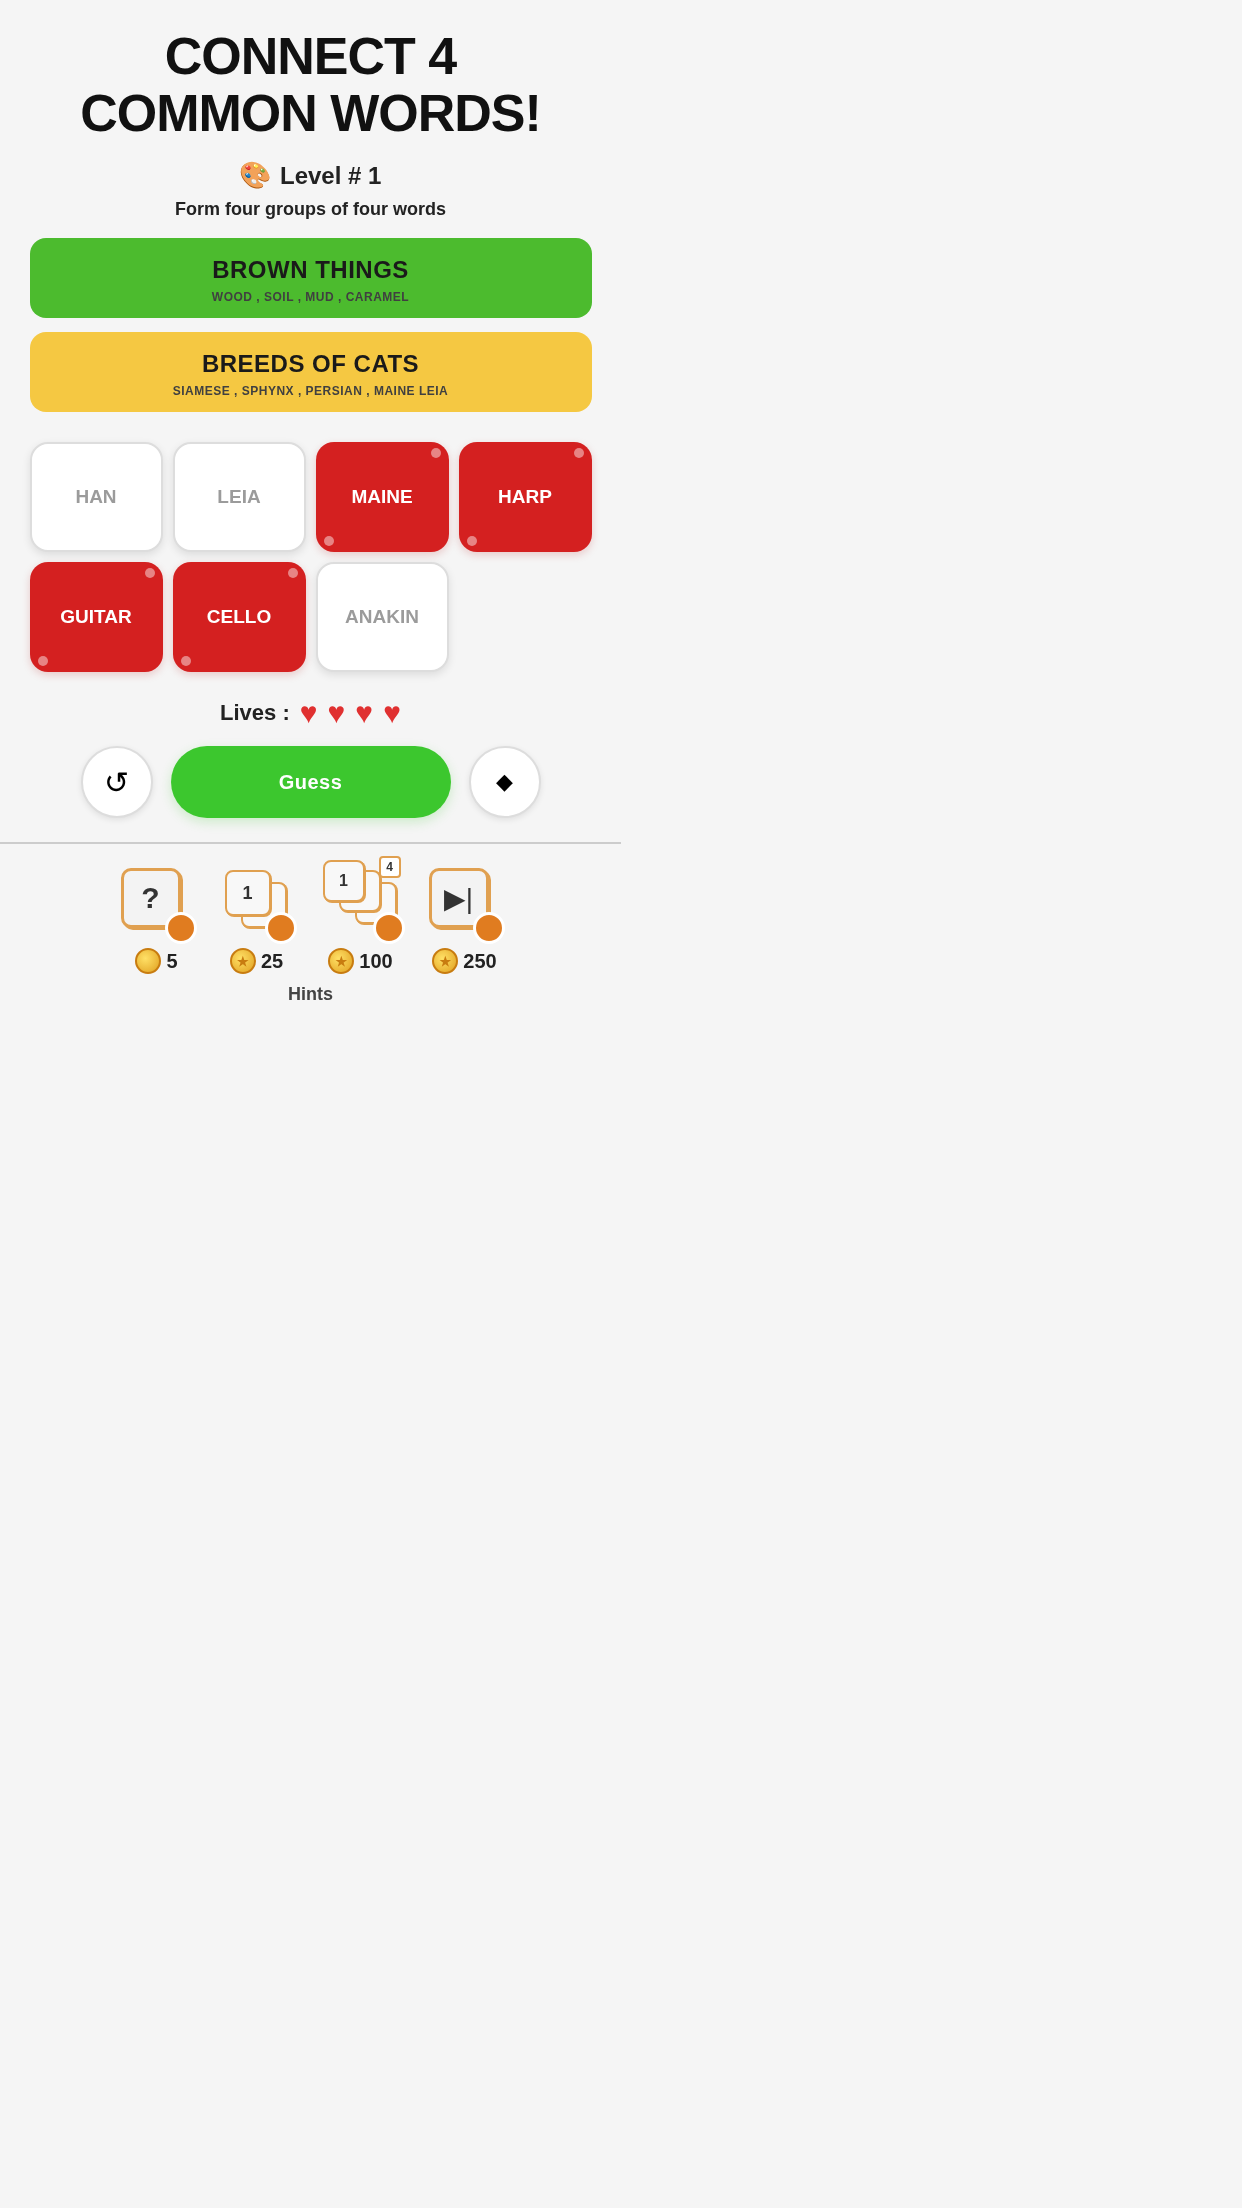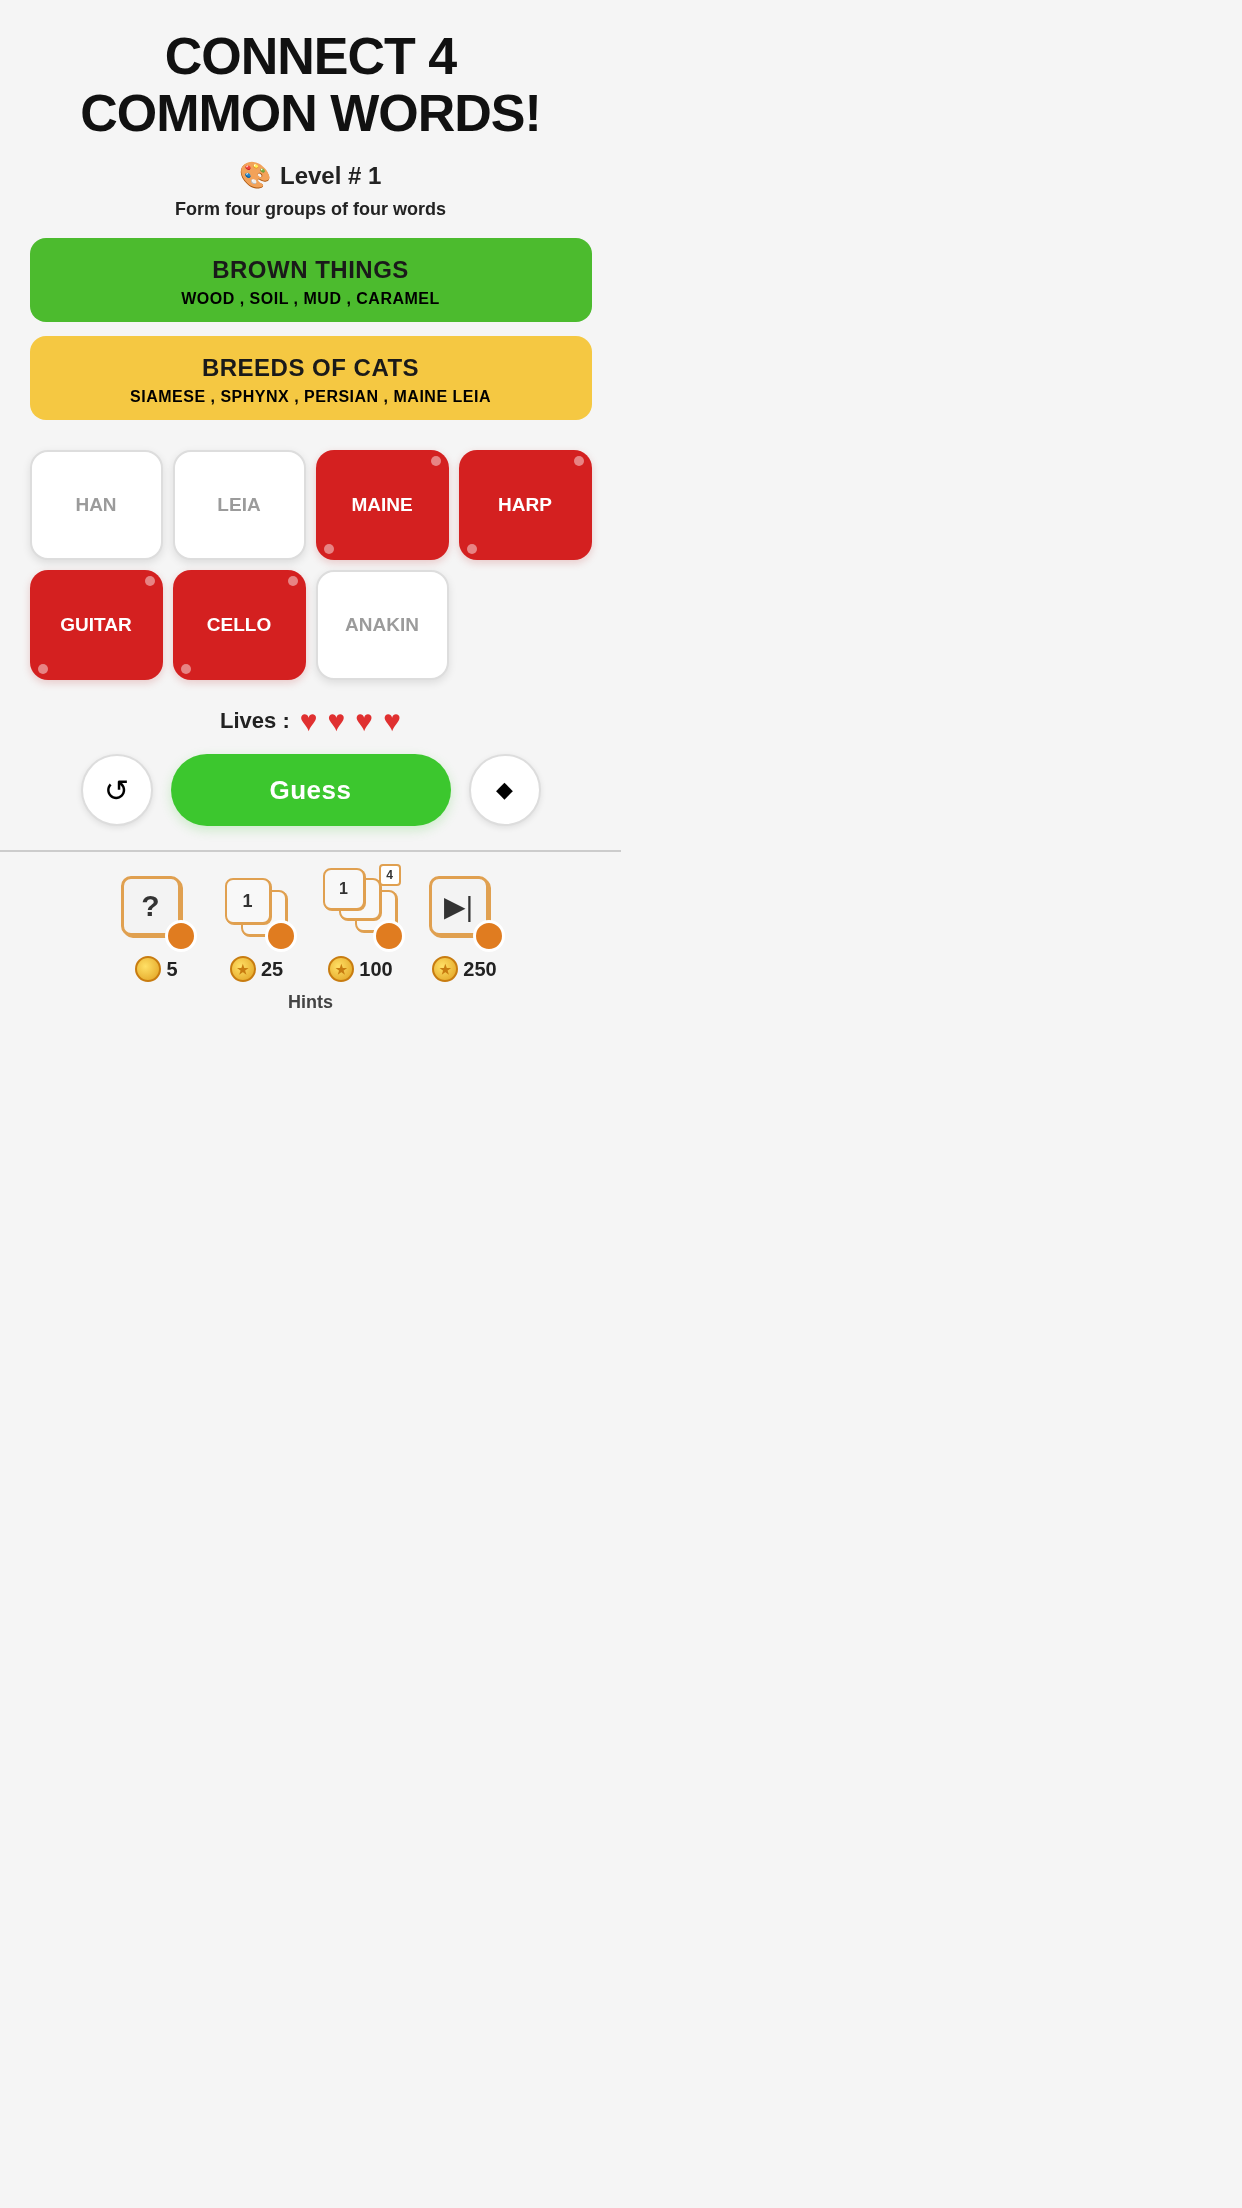--- a/index.html
+++ b/index.html
@@ -57,23 +57,23 @@
       background: #f5c842;
     }
     .group-title {
       font-size: 24px;
       font-weight: 900;
       color: #1a1a1a;
       margin-bottom: 6px;
       letter-spacing: 0.5px;
     }
     .group-words {
-      font-size: 16px;
+      font-size: 12px;
       font-weight: 600;
-      color: #000000;
+      color: #404040;
       letter-spacing: 0.5px;
     }
     .word-grid {
       display: grid;
       grid-template-columns: repeat(4, 133px);
       gap: 10px;
       margin: 16px 0 10px 0;
     }
     .word-tile {
       width: 133px;
@@ -164,21 +164,21 @@
       font-size: 28px;
       cursor: pointer;
       box-shadow: 0 2px 6px rgba(0,0,0,0.09);
     }
     .btn-guess {
       width: 280px;
       height: 72px;
       border-radius: 40px;
       background: #3cc72e;
       color: #fff;
-      font-size: 26px;
+      font-size: 20px;
       font-weight: 800;
       border: none;
       cursor: pointer;
       box-shadow: 0 4px 12px rgba(60,200,46,0.22);
       letter-spacing: 0.5px;
     }
     .hints-section {
       width: 100%;
       border-top: 2px solid #ccc;
       padding-top: 16px;

